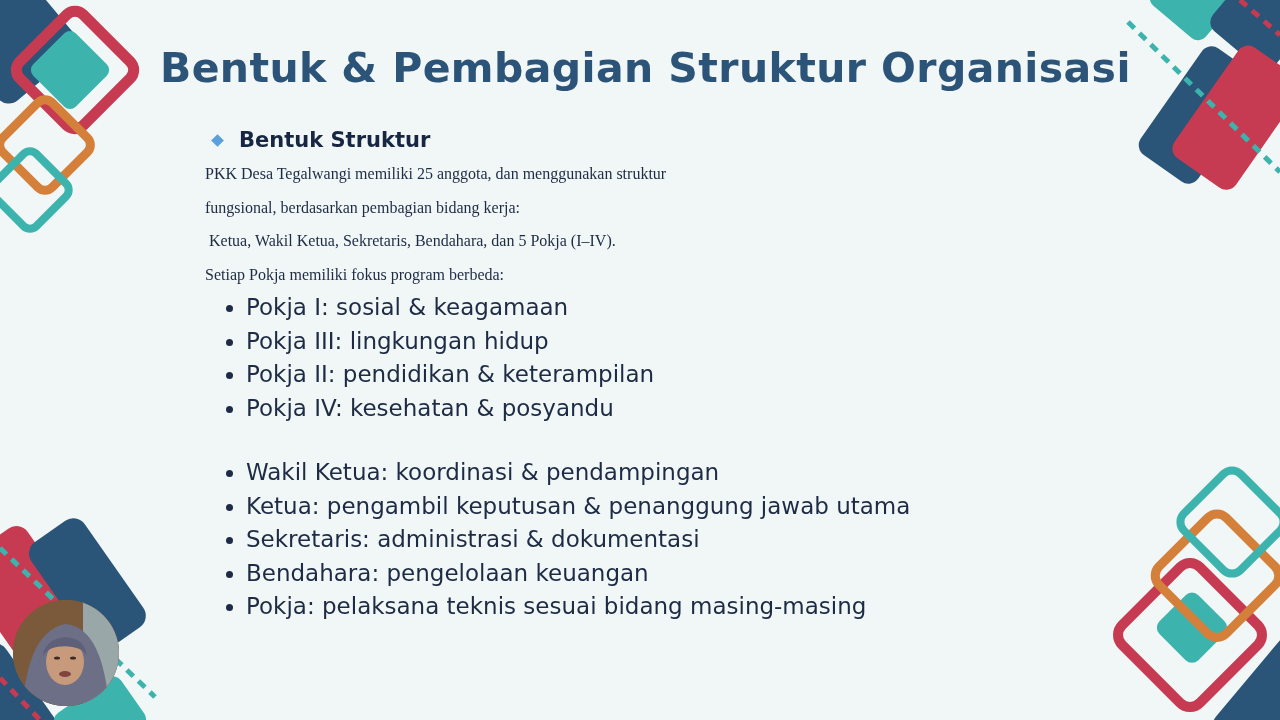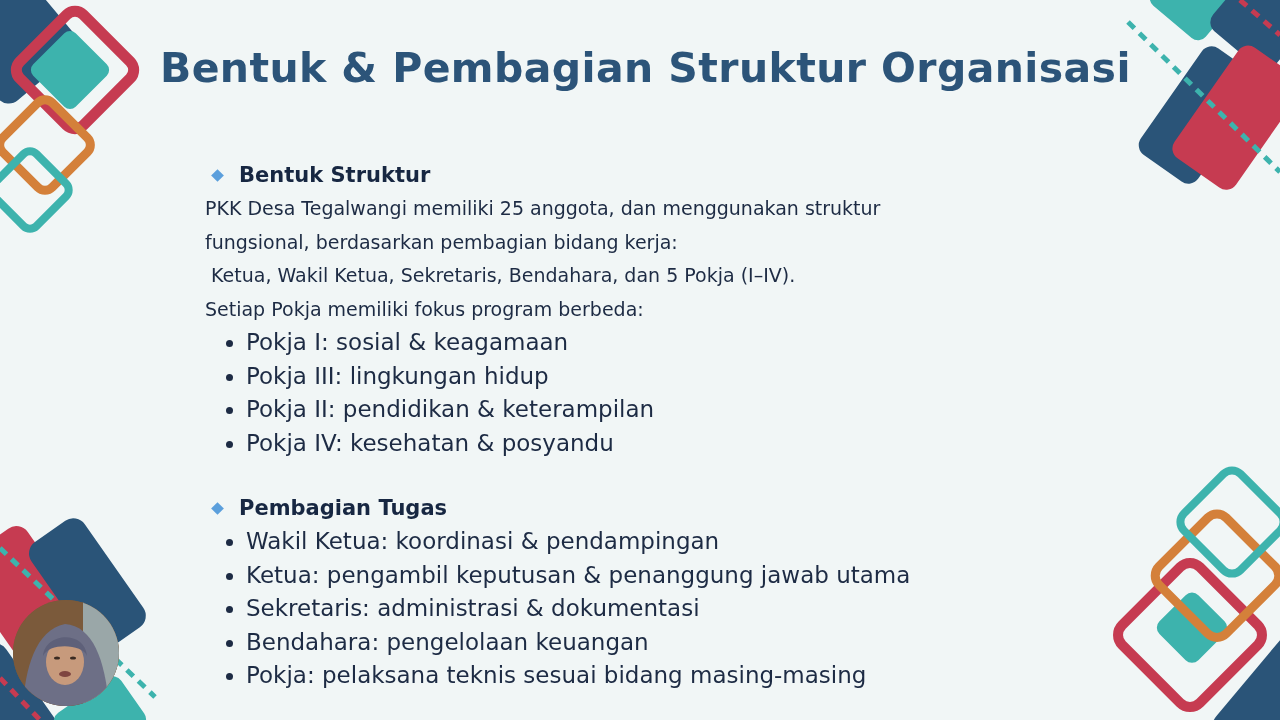--- a/index.html
+++ b/index.html
@@ -8,30 +8,30 @@
     background:#f1f6f6;
     font-family:"DejaVu Sans", sans-serif;
   }
   .slide { position:absolute; inset:0; }
   .deco { position:absolute; left:0; top:0; width:1280px; height:720px; pointer-events:none; }
   .title {
     position:absolute; left:160px; top:44px; width:960px;
     font-family:"DejaVu Sans", sans-serif; font-weight:bold;
     font-size:41px; letter-spacing:0.4px; color:#2c5479; white-space:nowrap;
   }
-  .content { position:absolute; left:205px; top:123px; width:900px; color:#1d2b44;margin-top:35px; }
+  .content { position:absolute; left:205px; top:123px; width:900px; color:#1d2b44; }
   .section-head {
     display:flex; align-items:center; height:34px;
     font-weight:bold; font-size:21px; color:#172742;
   }
   .diamond {
     display:inline-block; width:9px; height:9px; background:#5b9fdc;
     transform:rotate(45deg); margin-left:8px; margin-right:17px;
   }
-  .para { font-size:19px; line-height:33.6px; white-space:nowrap; }
+  .para { font-size:16px; line-height:33.6px; white-space:nowrap;font-family:Liberation Serif, serif; }
   ul.bullets { list-style:none; margin:0; padding:0; }
   ul.bullets li {
     position:relative; padding-left:41px; font-size:23px; line-height:33.5px; white-space:nowrap;
   }
   ul.bullets li::before {
     content:""; position:absolute; left:21px; top:14px; width:7px; height:7px;
     border-radius:50%; background:#1d2b44;
   }
   .gap { height:31px; }
   .webcam {
@@ -95,24 +95,20 @@
     <div class="para">Setiap Pokja memiliki fokus program berbeda:</div>
     <ul class="bullets">
       <li>Pokja I: sosial &amp; keagamaan</li>
       <li>Pokja III: lingkungan hidup</li>
       <li>Pokja II: pendidikan &amp; keterampilan</li>
       <li>Pokja IV: kesehatan &amp; posyandu</li>
     </ul>
 
     <div class="gap"></div>
 
-    <div class="section-head">
-      <span class="diamond"></span>
-      <span>Pembagian Tugas</span>
-    </div>
     <ul class="bullets">
       <li>Wakil Ketua: koordinasi &amp; pendampingan</li>
       <li>Ketua: pengambil keputusan &amp; penanggung jawab utama</li>
       <li>Sekretaris: administrasi &amp; dokumentasi</li>
       <li>Bendahara: pengelolaan keuangan</li>
       <li>Pokja: pelaksana teknis sesuai bidang masing-masing</li>
     </ul>
   </div>
 
   <div class="webcam">

